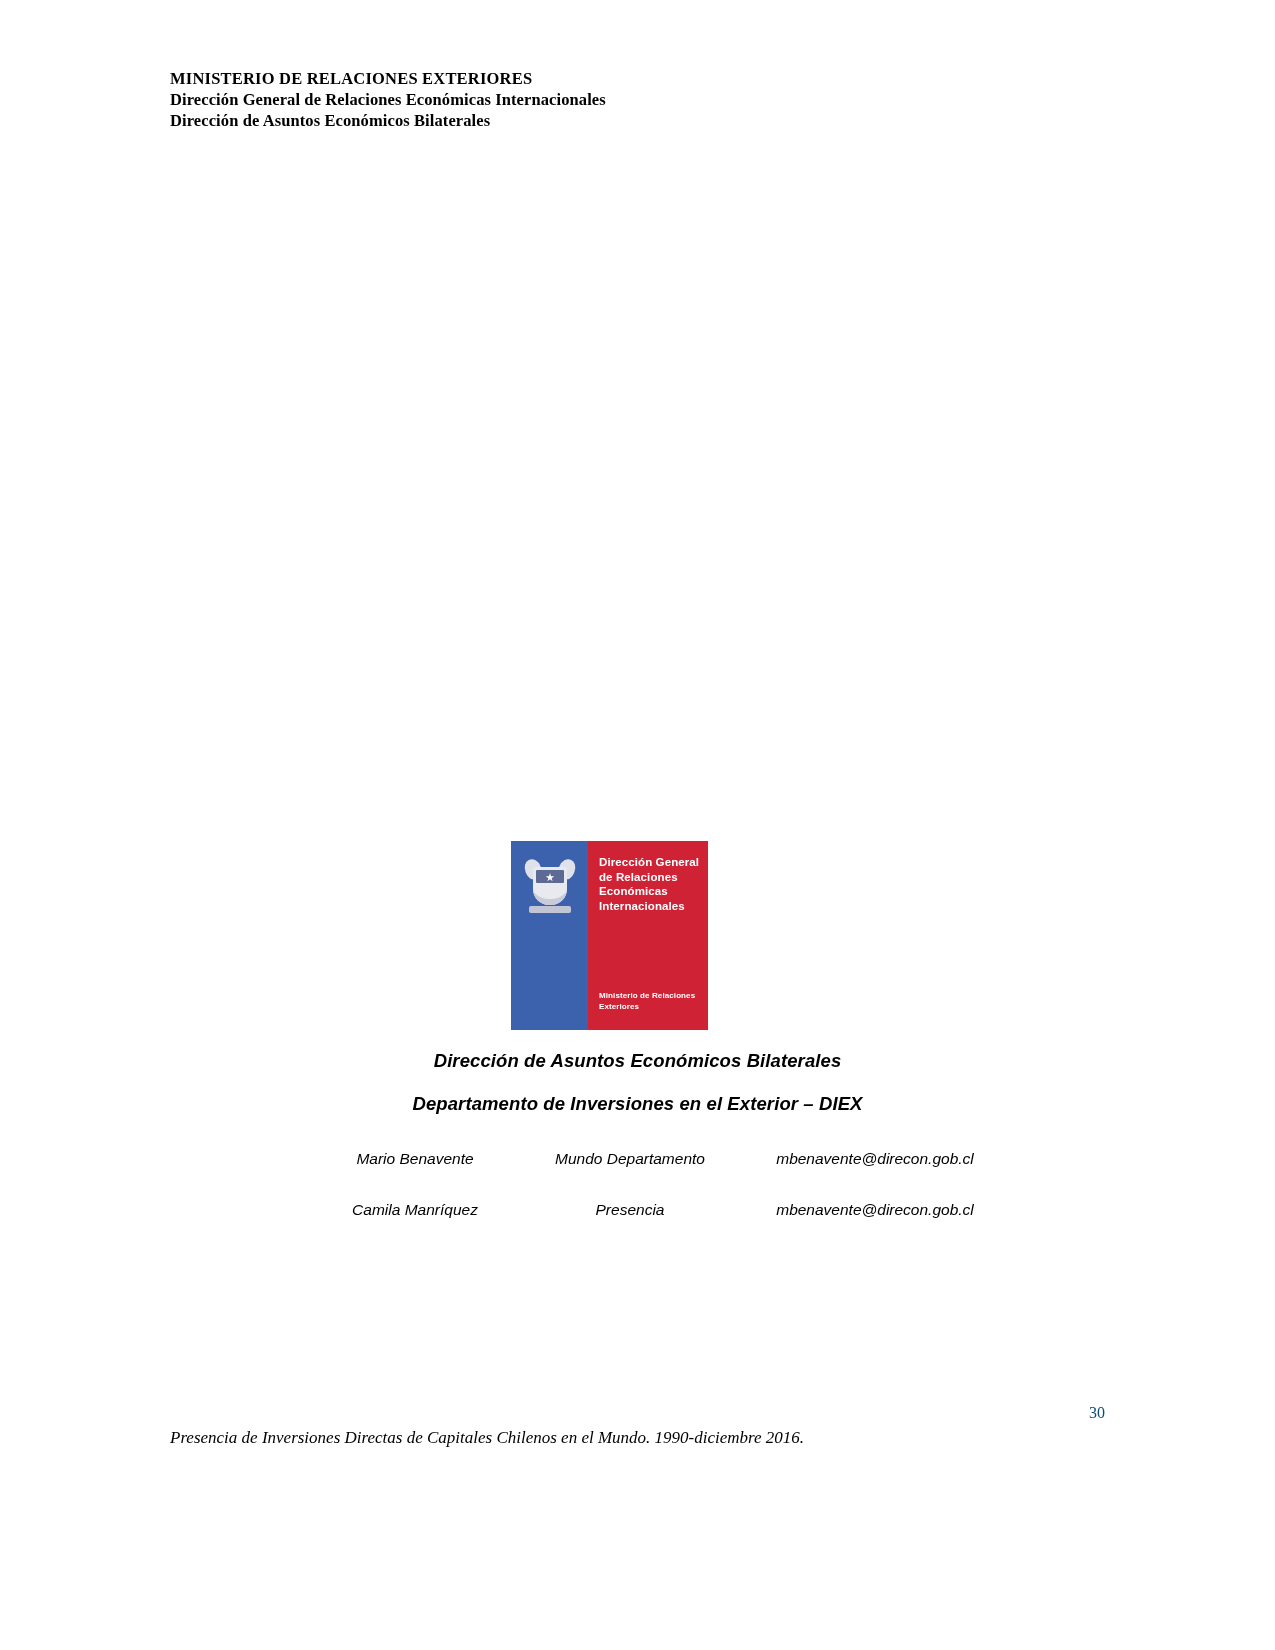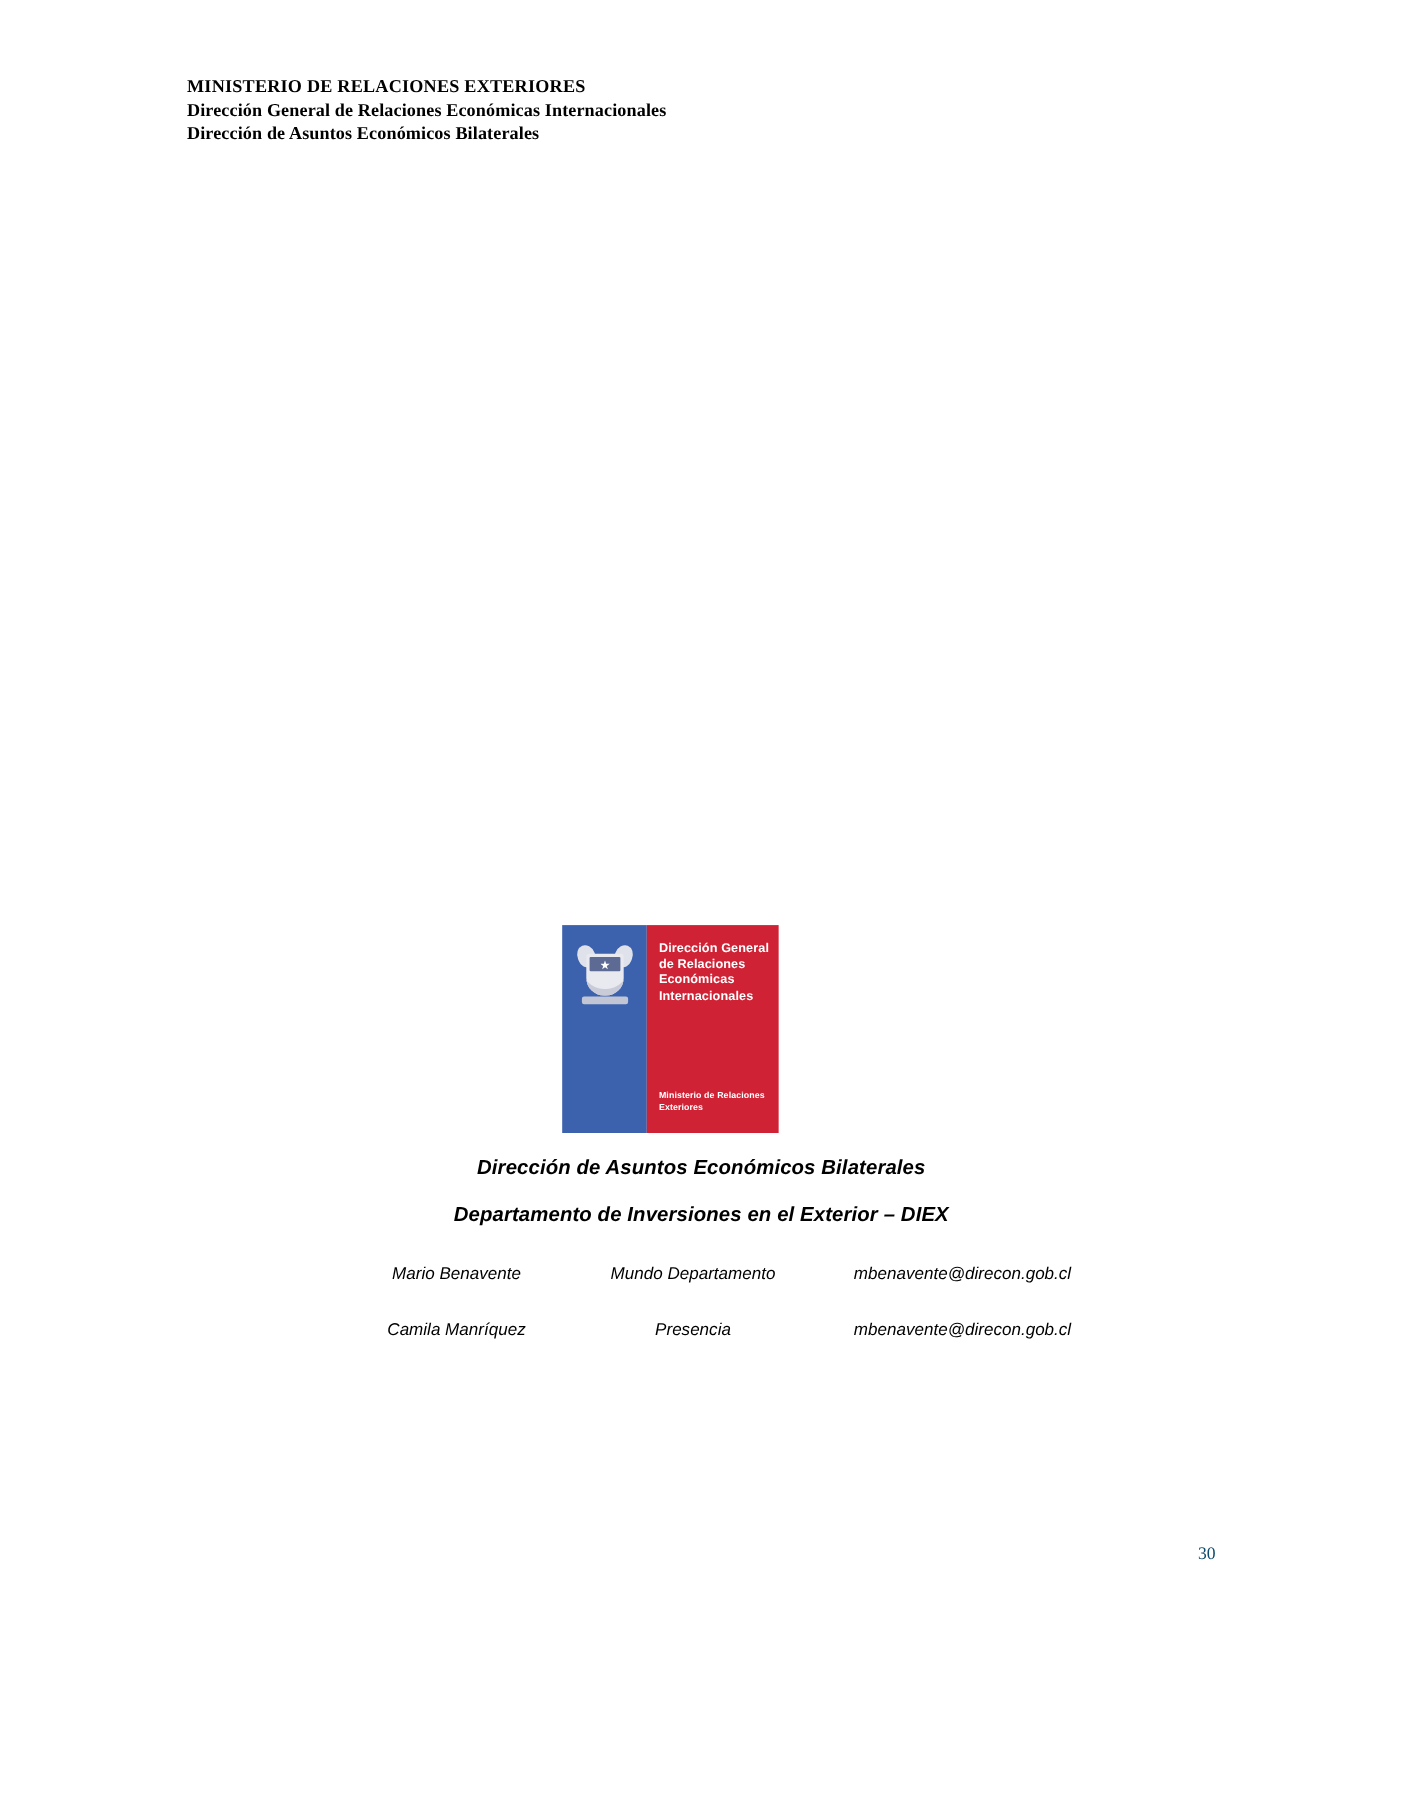--- a/index.html
+++ b/index.html
@@ -257,14 +257,15 @@
       <div class="staff-email">mbenavente@direcon.gob.cl</div>
     </div>
     <div class="staff-row">
       <div class="staff-name">Camila Manríquez</div>
       <div class="staff-role">Presencia</div>
       <div class="staff-email">mbenavente@direcon.gob.cl</div>
     </div>
   </div>
 
   <div class="page-number">30</div>
+  <div class="footer-note">Presencia de Inversiones Directas de Capitales Chilenos en el Mundo. 1990-diciembre 2016.</div>
 
 </div>
 
 </body></html>

